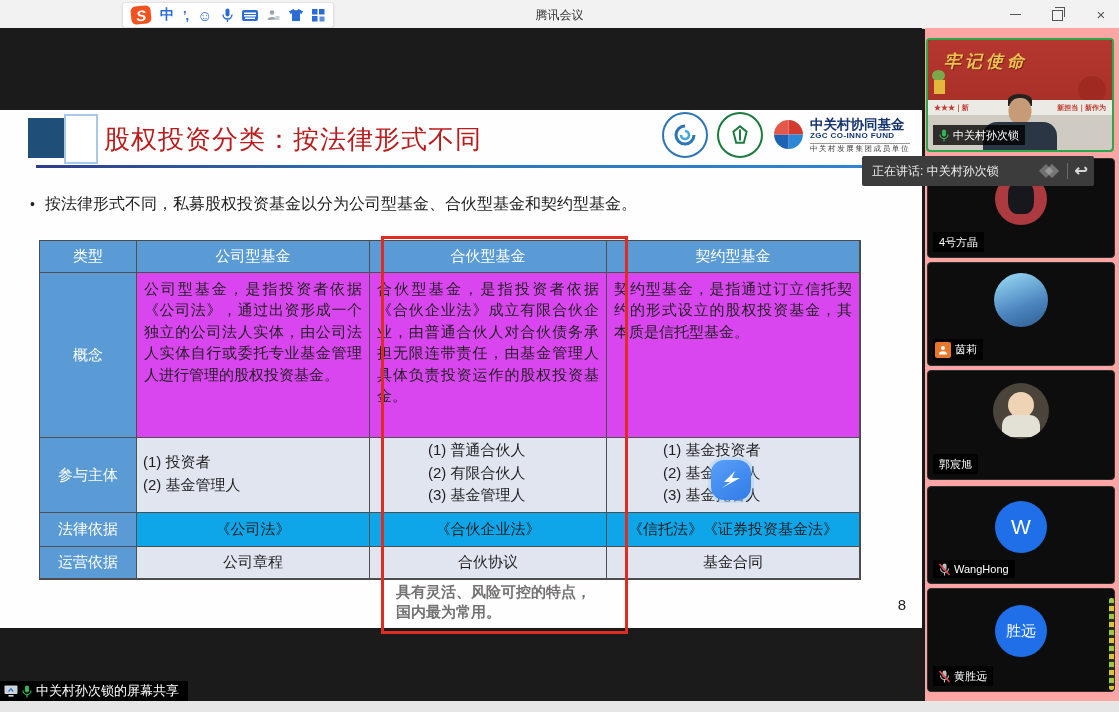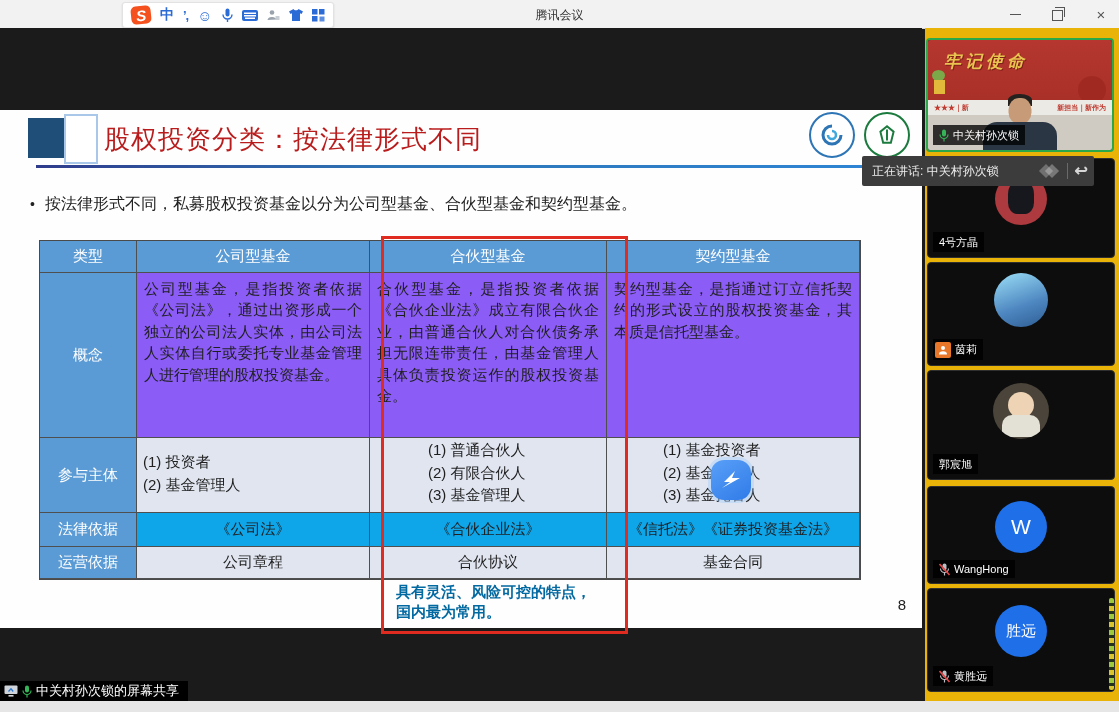--- a/index.html
+++ b/index.html
@@ -46,47 +46,47 @@
   .bullet-mark{font-size:14px;padding-top:2px;}
 
   
   .tbl{position:absolute;left:39px;top:130px;display:grid;
        grid-template-columns:97px 233px 237px 253px;
        grid-template-rows:32px 165px 75px 34px 32px;
        border:1.5px solid #4a4a4a;}
   .tbl>div{border-right:1px solid #4f4f4f;border-bottom:1px solid #4f4f4f;box-sizing:border-box;}
   .th,.lbl{background:#5B9BD5;color:#fff;display:flex;align-items:center;justify-content:center;font-size:15px;}
   .cell{font-size:15px;color:#1f1f1f;}
-  .r1{background:#8b5cf6;} .r2{background:#E0E5F0;} .r3{background:#0ea5e9;} .r4{background:#E0E5F0;}
+  .r1{background:#d946ef;} .r2{background:#E0E5F0;} .r3{background:#0ea5e9;} .r4{background:#E0E5F0;}
   .tall{padding:5px 7px;text-align:justify;line-height:1.43;}
   .list{white-space:pre-line;line-height:1.5;}
   .p1{padding:13px 4px 0 6px;} .p2{padding:1px 4px 0 58px;} .p3{padding:1px 4px 0 56px;}
   .ctr{display:flex;align-items:center;justify-content:center;}
 
   .hl{position:absolute;left:381px;top:126px;width:241px;height:392px;border:3px solid #E02B20;z-index:5;pointer-events:none;}
-  .anno{position:absolute;left:396px;top:472px;width:216px;font-size:15px;font-weight:bold;color:#0369a1;
+  .anno{position:absolute;left:396px;top:472px;width:216px;font-size:15px;font-weight:bold;color:#737373;
         white-space:pre-line;line-height:1.32;z-index:6;}
   .pg{position:absolute;right:16px;top:486px;font-size:15px;color:#222;}
 
   
   .bird{position:absolute;left:711px;top:460px;width:40px;height:40px;border-radius:13px;
         background:linear-gradient(145deg,#5AA0F8,#2F7BE8);display:flex;align-items:center;justify-content:center;
         box-shadow:0 0 0 3px rgba(150,200,255,.35);z-index:40;}
 
   
   .toast{position:absolute;left:862px;top:156px;width:232px;height:30px;background:#3C3C3C;z-index:70;
          display:flex;align-items:center;padding:0 6px 0 10px;box-sizing:border-box;border-radius:2px;}
   .toast-text{font-size:12px;color:#EDEDED;flex:1;white-space:nowrap;}
   .diamond{width:10px;height:10px;background:rgba(190,190,190,.4);transform:rotate(45deg);display:inline-block;}
   .d2{margin-left:-4px;background:rgba(230,230,230,.35);}
   .toast-sep{width:1px;height:16px;background:#6a6a6a;margin:0 7px 0 10px;}
   .toast-arrow{color:#D6D6D6;font-size:16px;font-weight:bold;line-height:1;}
 
   
-  .sidebar{position:absolute;left:925px;top:28px;width:194px;height:674px;background:#eab308;}
+  .sidebar{position:absolute;left:925px;top:28px;width:194px;height:674px;background:#fca5a5;}
   .tile{position:absolute;left:2px;width:186px;background:#0d0d0d;border:1px solid #2f2f2f;border-radius:4px;overflow:hidden;}
   .t-active{border:2px solid #2BA84A;left:1px;width:188px;box-sizing:border-box;}
   .nlabel{position:absolute;left:5px;bottom:5px;background:rgba(0,0,0,.78);color:#fff;font-size:11px;
           padding:2.5px 6px;display:flex;align-items:center;gap:4px;z-index:3;}
   .av{position:absolute;left:50%;transform:translateX(-50%);border-radius:50%;}
   .av-blue{background:#1E6FE8;color:#fff;display:flex;align-items:center;justify-content:center;}
 
   
   .t1-banner{position:absolute;left:0;right:0;top:0;height:60px;background:linear-gradient(180deg,#B5372F,#A93028);}
   .t1-blob{position:absolute;right:6px;top:36px;width:28px;height:28px;border-radius:50%;background:#A02A22;}
@@ -188,20 +188,33 @@
               <path d="M12 3 a9 9 0 1 0 9 9" fill="none" stroke="#2E75B6" stroke-width="3"></path>
               <path d="M12 8 a4 4 0 1 1 -4 4" fill="none" stroke="#41A8DC" stroke-width="2.6"></path>
             </svg>
         </span>
         <span class="lg-circle lg2">
           <svg width="22" height="22" viewBox="0 0 20 20">
               <path d="M10 2 L16 7 L13.5 17 L6.5 17 L4 7 Z" fill="none" stroke="#1B7A3D" stroke-width="1.8"></path>
               <line x1="10" y1="5" x2="10" y2="15" stroke="#1B7A3D" stroke-width="1.8"></line>
             </svg>
         </span>
+        <span class="lg3">
+          <svg width="33" height="33" viewBox="0 0 32 32">
+              <path d="M16 2 A14 14 0 0 1 30 16 L16 16 Z" fill="#D23B2E"></path>
+              <path d="M30 16 A14 14 0 0 1 16 30 L16 16 Z" fill="#2E86D6"></path>
+              <path d="M16 30 A14 14 0 0 1 2 16 L16 16 Z" fill="#1E62B4"></path>
+              <path d="M2 16 A14 14 0 0 1 16 2 L16 16 Z" fill="#E4584C"></path>
+            </svg>
+          <span class="fund-txt">
+            <span class="fund-cn">中关村协同基金</span>
+            <span class="fund-en">ZGC CO-INNO FUND</span>
+            <span class="fund-sub">中关村发展集团成员单位</span>
+          </span>
+        </span>
       </div>
 
       <div class="bullet-row">
         <span class="bullet-mark">•</span>
         <span>按法律形式不同，私募股权投资基金以分为公司型基金、合伙型基金和契约型基金。</span>
       </div>
 
       <div class="tbl">
         <div class="th">类型</div>
         <div class="th">公司型基金</div>

